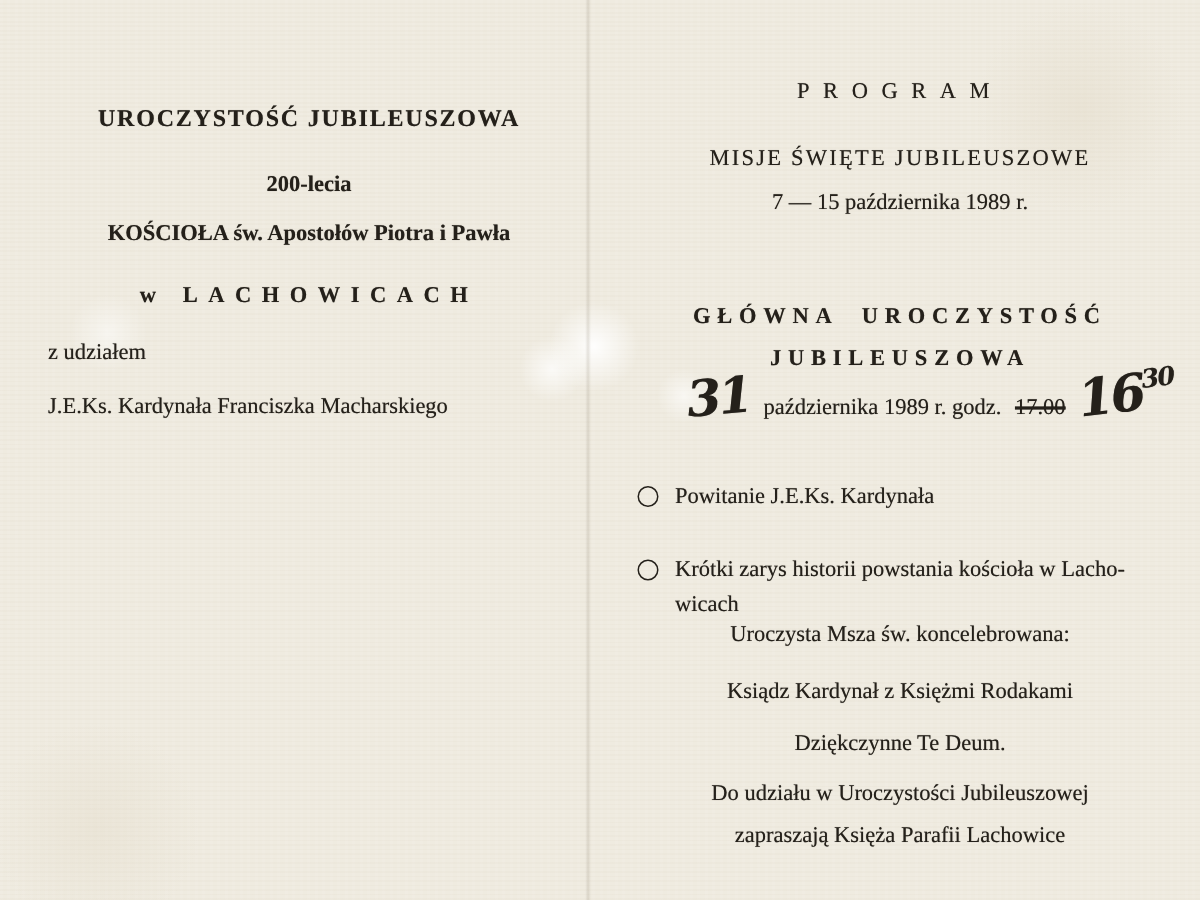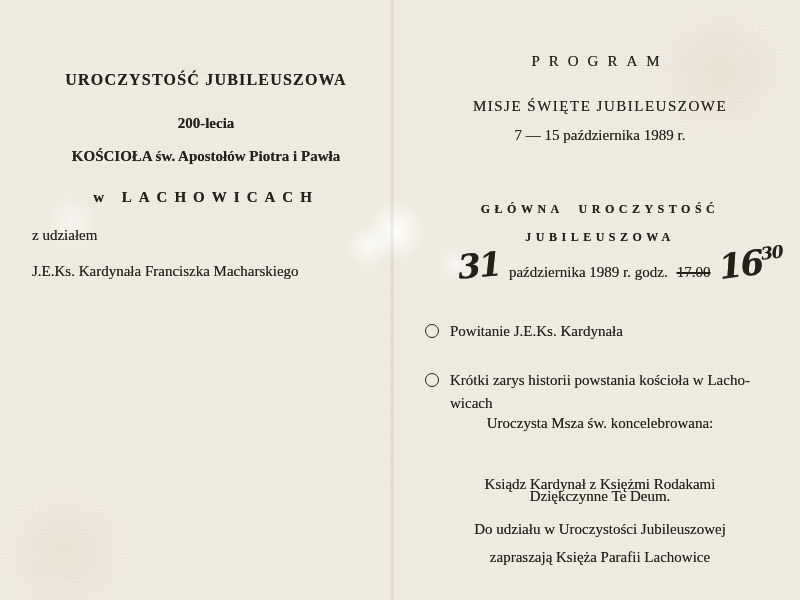--- a/index.html
+++ b/index.html
@@ -31,21 +31,21 @@
     line-height:1.2;
     text-shadow:0 0 0.5px rgba(30,25,18,0.55);
   }
   .cl{left:28px;width:356px;text-align:center;}   
   .cr{left:430px;width:340px;text-align:center;}  
   .b{font-weight:bold;margin-top:20px;}
   .ls1{letter-spacing:1.2px;}
   .ls-place{letter-spacing:7px;font-size:15px;}
   .ls-prog{letter-spacing:9px;}
   .ls-missions{letter-spacing:1.5px;}
-  .ls-main{letter-spacing:4.5px;word-spacing:8px;font-size:12px;}
+  .ls-main{letter-spacing:4.5px;word-spacing:8px;font-size:15px;}
   .date-line{
     position:absolute;left:458px;top:248px;
     display:flex;align-items:baseline;gap:9px;
     text-shadow:0 0 0.5px rgba(30,25,18,0.55);
   }
   .hand{
     font-family:"DejaVu Serif","Liberation Serif",serif;
     font-style:italic;font-weight:700;
     letter-spacing:-2px;
   }
@@ -103,18 +103,18 @@
   <div class="agenda-item" style="top:320px;">
     <span class="bullet-circle"></span>
     <span class="agenda-text">Powitanie J.E.Ks. Kardynała</span>
   </div>
   <div class="agenda-item" style="top:357px;margin-top:12px;">
     <span class="bullet-circle"></span>
     <span class="agenda-text"><span>Krótki zarys historii powstania kościoła w Lacho-</span><br><span>wicach</span></span>
   </div>
 
   <div class="line cr" style="top:414px;">Uroczysta Msza św. koncelebrowana:</div>
-  <div class="line cr" style="top:452px;margin-top:23px;">Ksiądz Kardynał z Księżmi Rodakami</div>
+  <div class="line cr" style="top:452px;">Ksiądz Kardynał z Księżmi Rodakami</div>
   <div class="line cr" style="top:487px;">Dziękczynne Te Deum.</div>
 
   <div class="line cr" style="top:520px;">Do udziału w Uroczystości Jubileuszowej</div>
   <div class="line cr" style="top:548px;">zapraszają Księża Parafii Lachowice</div>
 </div>
 
 </body></html>

